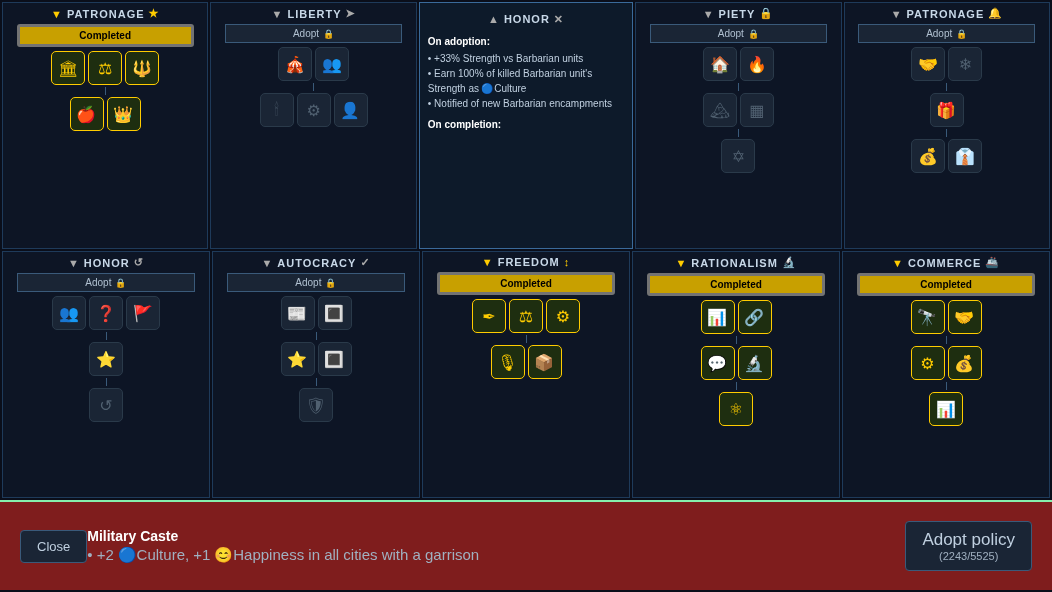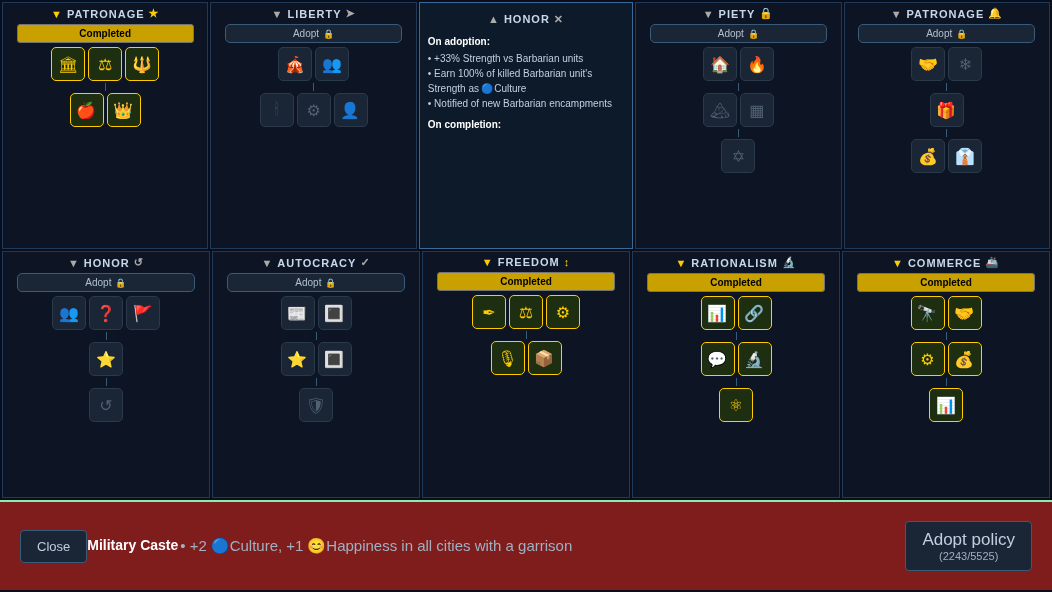--- a/index.html
+++ b/index.html
@@ -53,39 +53,39 @@
       width: 100%;
       text-align: center;
     }
 
     .adopt-btn {
       background: #1a2535;
       border: 1px solid #3a5a7a;
       color: #b0c0d0;
       font-size: 10px;
       padding: 3px 8px;
-      border-radius: 5px;
+      border-radius: 0;
       width: 90%;
       text-align: center;
       display: flex;
       align-items: center;
       justify-content: center;
       gap: 4px;
       margin-bottom: 4px;
       cursor: pointer;
     }
 
     .adopt-btn .lock {
       font-size: 9px;
       color: #8090a0;
     }
 
     .completed-btn {
       background: #c8a000;
-      border: 1px solid #737373;
+      border: 3px solid #737373;
       color: #000;
       font-size: 10px;
       font-weight: bold;
       padding: 3px 14px;
       border-radius: 3px;
       width: 90%;
       text-align: center;
       margin-bottom: 4px;
     }
 
@@ -167,21 +167,21 @@
       border: 1px solid #3a5a7a;
       color: #c0d0e0;
       padding: 8px 16px;
       border-radius: 4px;
       font-size: 13px;
       cursor: pointer;
     }
 
     .bottom-info {
       display: flex;
-      flex-direction: row;
+      flex-direction: column;
       gap: 2px;
     }
 
     .bottom-info .policy-name {
       font-size: 14px;
       font-weight: bold;
       color: #ffffff;
     }
 
     .bottom-info .policy-desc {

